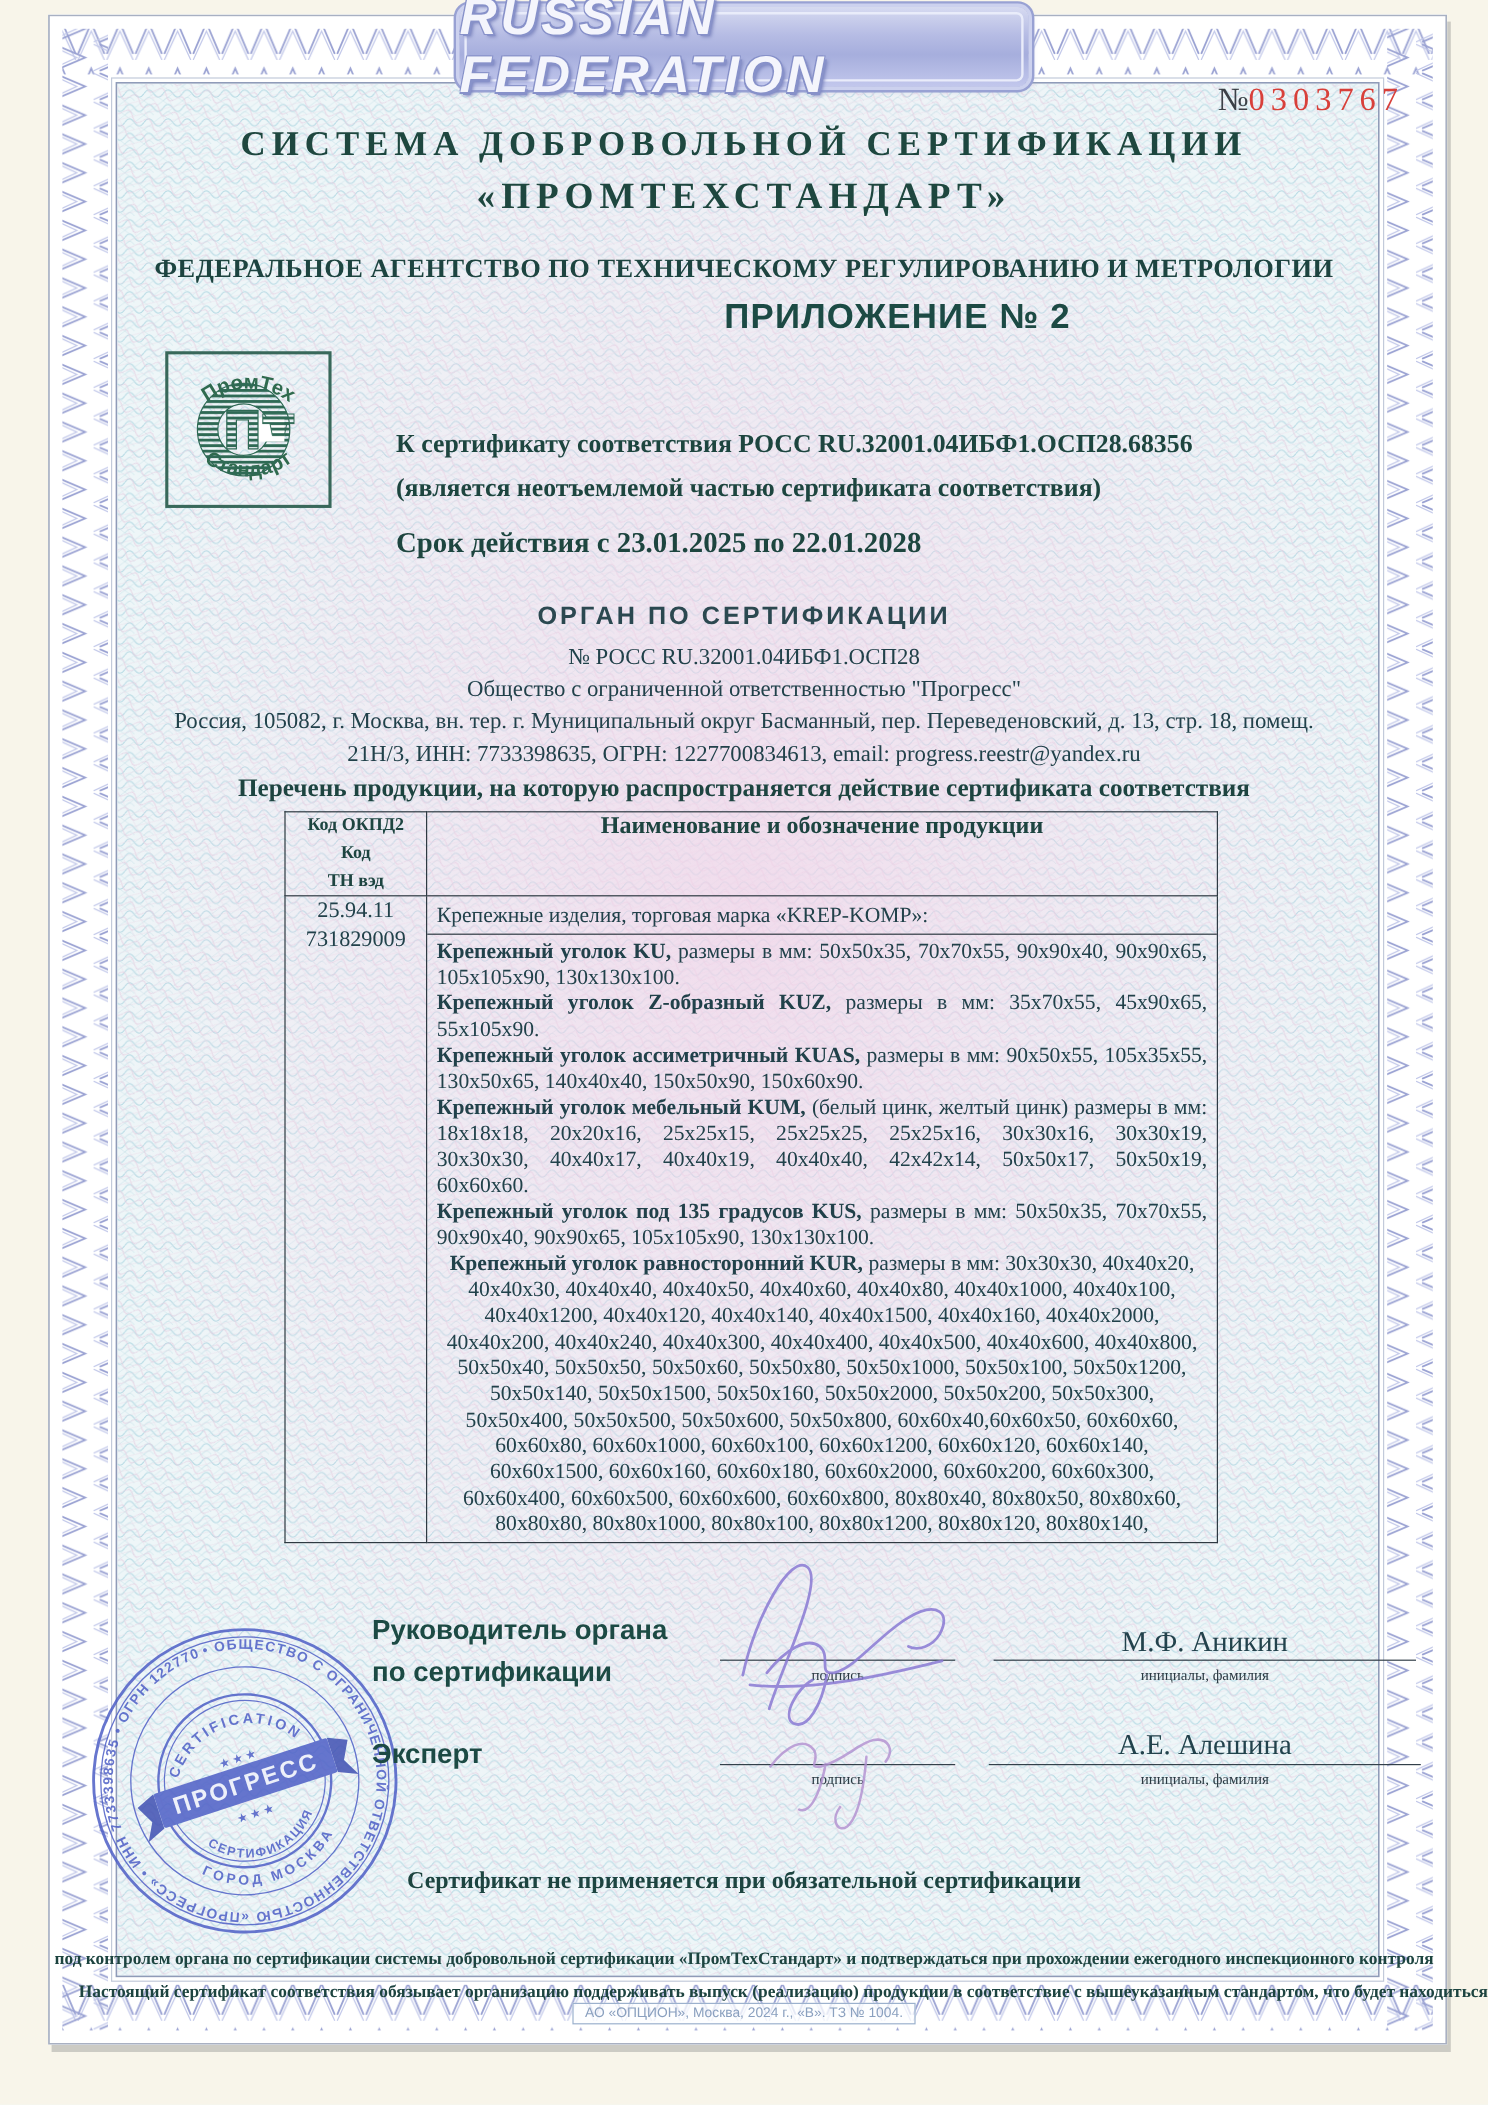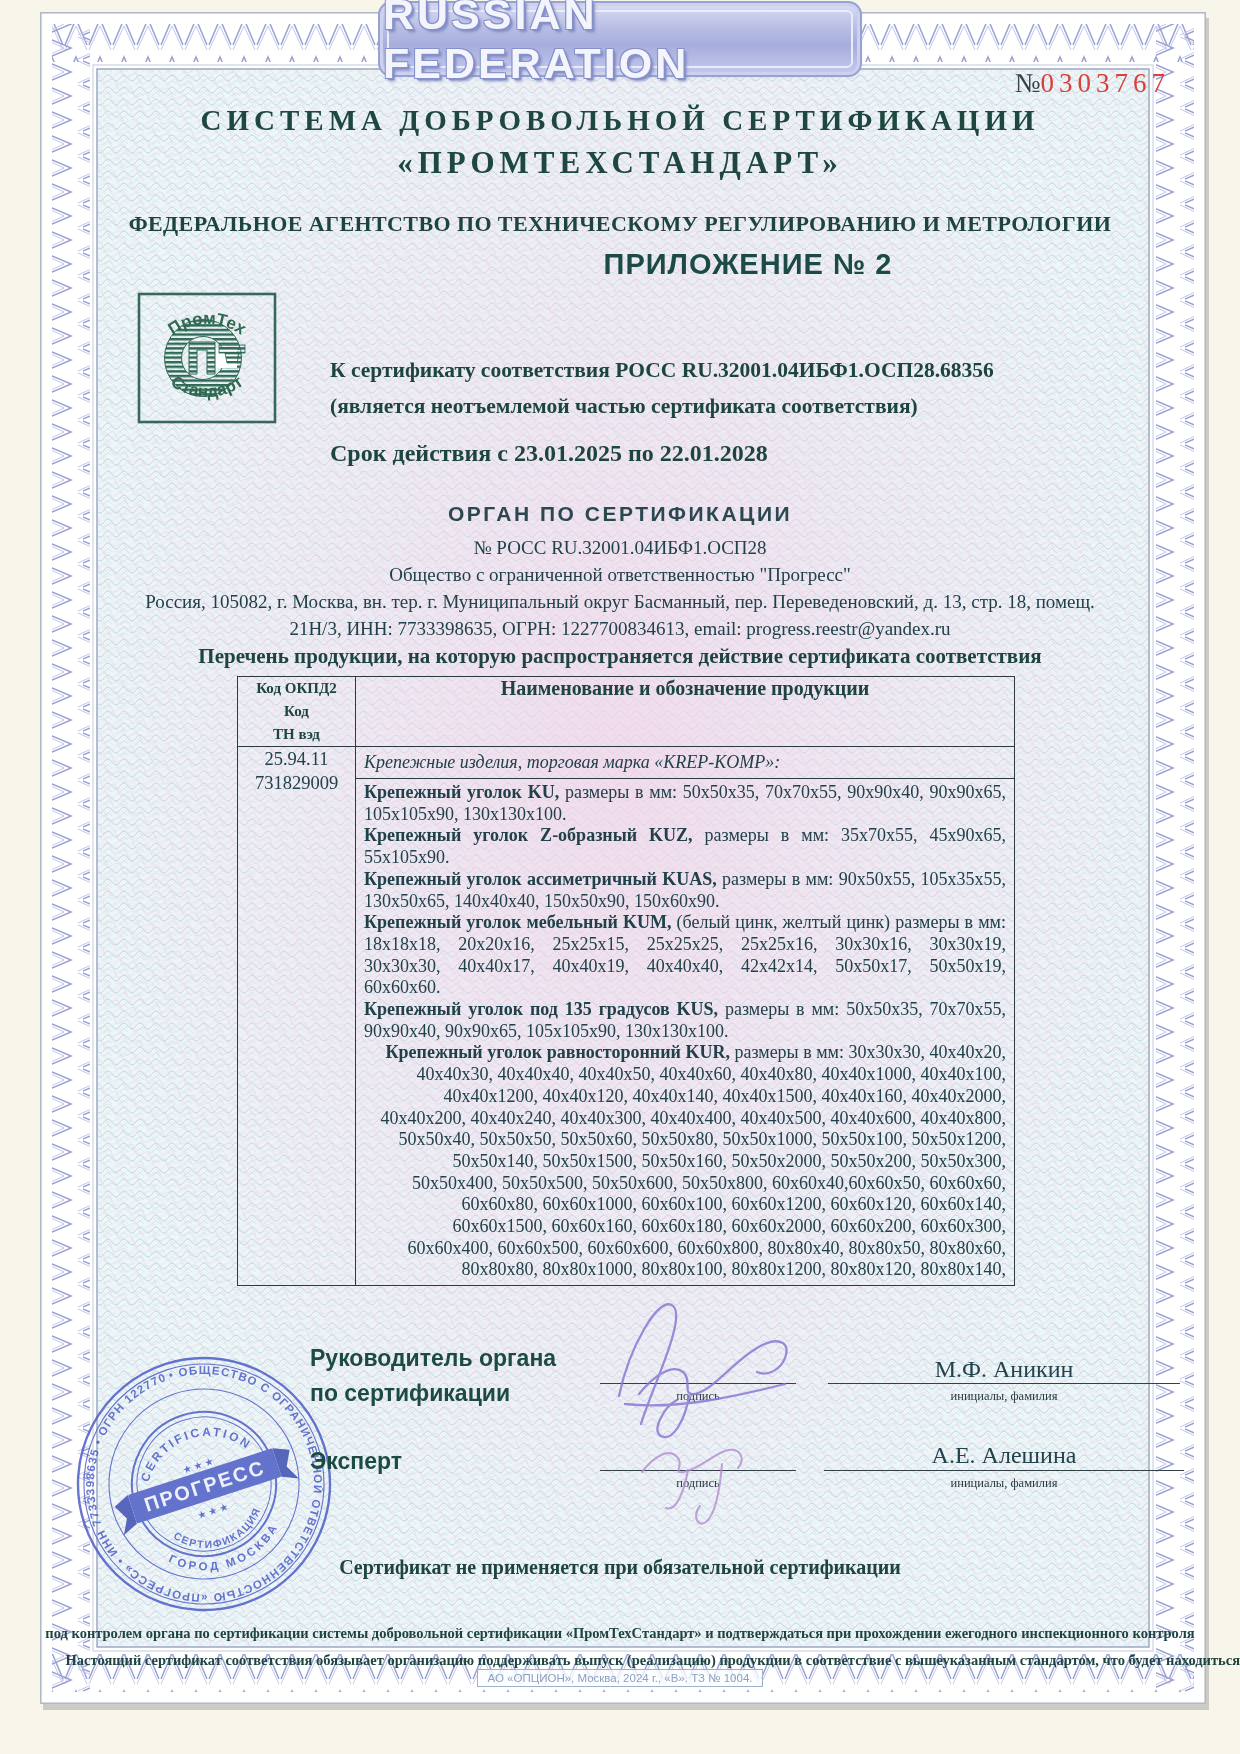--- a/index.html
+++ b/index.html
@@ -6,21 +6,21 @@
   body{width:1240px;height:1754px;background:#f8f5ea;font-family:"Liberation Serif",serif;}
   #page{position:relative;width:1240px;height:1754px;overflow:hidden;}
   .sheet{position:absolute;left:40px;top:12px;width:1166px;height:1692px;background:#ffffff;
          box-shadow:3px 6px 0 rgba(168,168,164,.55);}
   .abs{position:absolute;}
   .ctr{left:0;width:1240px;text-align:center;}
   
   .badge{position:absolute;left:383px;top:6px;width:474px;height:66px;border-radius:9px;
          background:linear-gradient(180deg,#d6daf1 0%,#b6bce4 35%,#a6aedd 60%,#c2c7ec 100%);
          box-shadow:0 0 0 3px #ccd1ee,0 0 0 5px #98a1d3,2px 3px 5px rgba(120,130,180,.45);
-         display:flex;align-items:center;justify-content:center;z-index:5;}
+         display:flex;align-items:center;justify-content:center;z-index:5;font-style:italic;}
   .badge-inner{position:absolute;inset:4px;border:2px solid #e9ecfa;border-radius:6px;}
   .badge-text{font-family:"Liberation Sans",sans-serif;font-weight:bold;font-size:43px;letter-spacing:3px;
          color:#f4f5fc;z-index:1;
          text-shadow:2px 2px 0 #8791c9,-1px -1px 0 #8791c9,1px -1px 0 #8791c9,-1px 1px 0 #8791c9,3px 3px 3px #7f88c0;}
   .certno{position:absolute;left:880px;top:68px;width:290px;text-align:right;font-size:27px;color:#3c4147;z-index:4;}
   .certno .num{color:#d8403a;letter-spacing:5px;}
   .t1{top:104px;font-size:29px;font-weight:bold;letter-spacing:5px;color:#1e473f;z-index:4;}
   .t2{top:145px;font-size:31px;font-weight:bold;letter-spacing:5px;color:#1e473f;z-index:4;}
   .reg{top:189px;font-size:19px;font-weight:bold;color:#1d3c44;z-index:4;}
   .agency{top:211px;font-size:22px;font-weight:bold;color:#1d4440;letter-spacing:.4px;z-index:4;}
@@ -33,24 +33,24 @@
   .orgline{font-size:19px;color:#21414a;z-index:4;}
   .perechen{top:644px;font-size:21px;font-weight:bold;color:#1d4440;z-index:4;}
   
   .tablewrap{left:237px;top:676px;width:778px;z-index:4;}
   table.pt{border-collapse:collapse;width:778px;table-layout:fixed;}
   table.pt th,table.pt td{border:1.6px solid #2e3a42;padding:0;vertical-align:top;}
   th.c1{width:118px;font-size:15px;color:#1d4440;font-weight:bold;text-align:center;padding:4px 2px;line-height:23px;}
   th.c2{font-size:20px;color:#1d4440;font-weight:bold;text-align:center;padding:6px 4px;vertical-align:top;}
   td.codes{text-align:center;font-size:18.5px;color:#21414a;padding-top:3px;line-height:24px;}
   td.desc{font-size:18px;color:#21414a;}
-  .intro{border-bottom:1.6px solid #2e3a42;padding:3px 8px 4px 8px;line-height:24px;font-style:italic;}
+  .intro{border-bottom:1.6px solid #2e3a42;padding:3px 8px 4px 8px;line-height:24px;}
   .plist{padding:3px 8px 4px 8px;}
   .plist p{margin:0;line-height:21.7px;text-align:justify;}
-  .plist p.left{text-align:right;}
+  .plist p.left{text-align:center;}
   .plist b{font-weight:bold;}
   
   .siglabel{font-family:"Liberation Sans",sans-serif;font-size:23px;font-weight:bold;color:#1c4a44;
             line-height:35px;z-index:4;}
   .sigline{border-bottom:1.6px solid #33404a;z-index:4;}
   .cap{font-size:12.5px;color:#2c3b44;text-align:center;z-index:4;}
   .signame{font-size:24px;color:#22424c;text-align:center;z-index:4;}
   .sigsvg{position:absolute;z-index:5;}
   
   .nomand{top:1556px;font-size:20px;font-weight:bold;color:#1d4440;z-index:4;}

